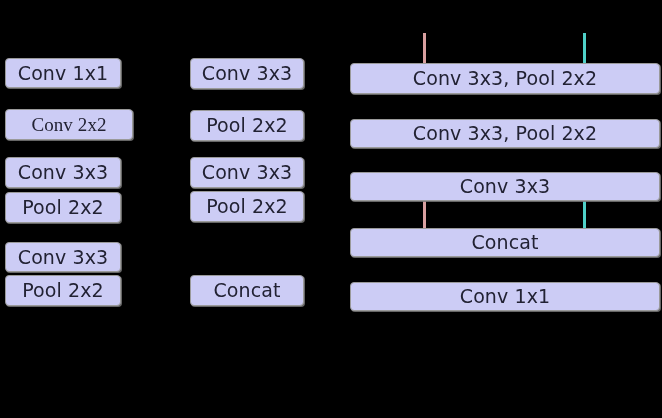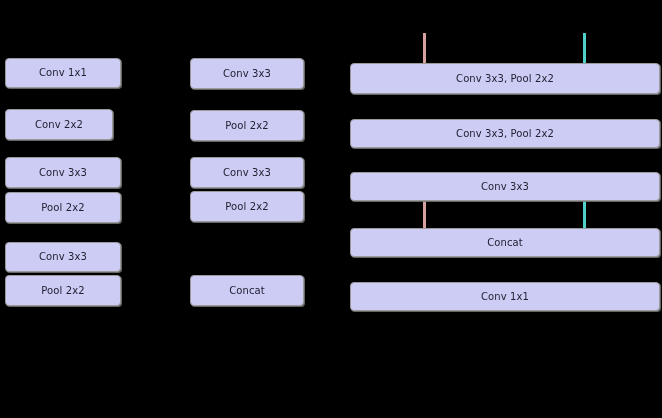--- a/index.html
+++ b/index.html
@@ -16,21 +16,21 @@
     overflow: hidden;
   }
   .node {
     position: absolute;
     box-sizing: border-box;
     background: #ccccf5;
     border: 1px solid #9a9a9a;
     border-radius: 4px;
     box-shadow: 1px 1px 0 0 rgba(120,120,120,0.85);
     color: #222233;
-    font-size: 10px;
+    font-size: 19px;
     line-height: 1;
     display: flex;
     align-items: center;
     justify-content: center;
     text-align: center;
     white-space: nowrap;
     letter-spacing: 0.1px;
   }
   .edge {
     position: absolute;
@@ -39,21 +39,21 @@
 </style>
 </head>
 <body>
 
 <div id="canvas">
     <div class="edge" style="left: 423px; top: 33px; height: 31px; background: rgb(217, 160, 160);"></div>
     <div class="edge" style="left: 583px; top: 33px; height: 31px; background: rgb(79, 208, 200);"></div>
     <div class="edge" style="left: 423px; top: 200px; height: 29px; background: rgb(217, 160, 160);"></div>
     <div class="edge" style="left: 583px; top: 200px; height: 29px; background: rgb(79, 208, 200);"></div>
     <div class="node" style="left: 5px; top: 58px; width: 116px; height: 30px;">Conv 1x1</div>
-    <div class="node" style="left: 5px; top: 109px; width: 108px; height: 31px;">Conv 2x2</div>
+    <div class="node" style="left: 5px; top: 109px; width: 128px; height: 31px; font-family: Liberation Serif, serif;">Conv 2x2</div>
     <div class="node" style="left: 5px; top: 157px; width: 116px; height: 31px;">Conv 3x3</div>
     <div class="node" style="left: 5px; top: 192px; width: 116px; height: 31px;">Pool 2x2</div>
     <div class="node" style="left: 5px; top: 242px; width: 116px; height: 30px;">Conv 3x3</div>
     <div class="node" style="left: 5px; top: 275px; width: 116px; height: 31px;">Pool 2x2</div>
     <div class="node" style="left: 190px; top: 58px; width: 114px; height: 31px;">Conv 3x3</div>
     <div class="node" style="left: 190px; top: 110px; width: 114px; height: 31px;">Pool 2x2</div>
     <div class="node" style="left: 190px; top: 157px; width: 114px; height: 31px;">Conv 3x3</div>
     <div class="node" style="left: 190px; top: 191px; width: 114px; height: 31px;">Pool 2x2</div>
     <div class="node" style="left: 190px; top: 275px; width: 114px; height: 31px;">Concat</div>
     <div class="node" style="left: 350px; top: 63px; width: 310px; height: 31px;">Conv 3x3, Pool 2x2</div>

